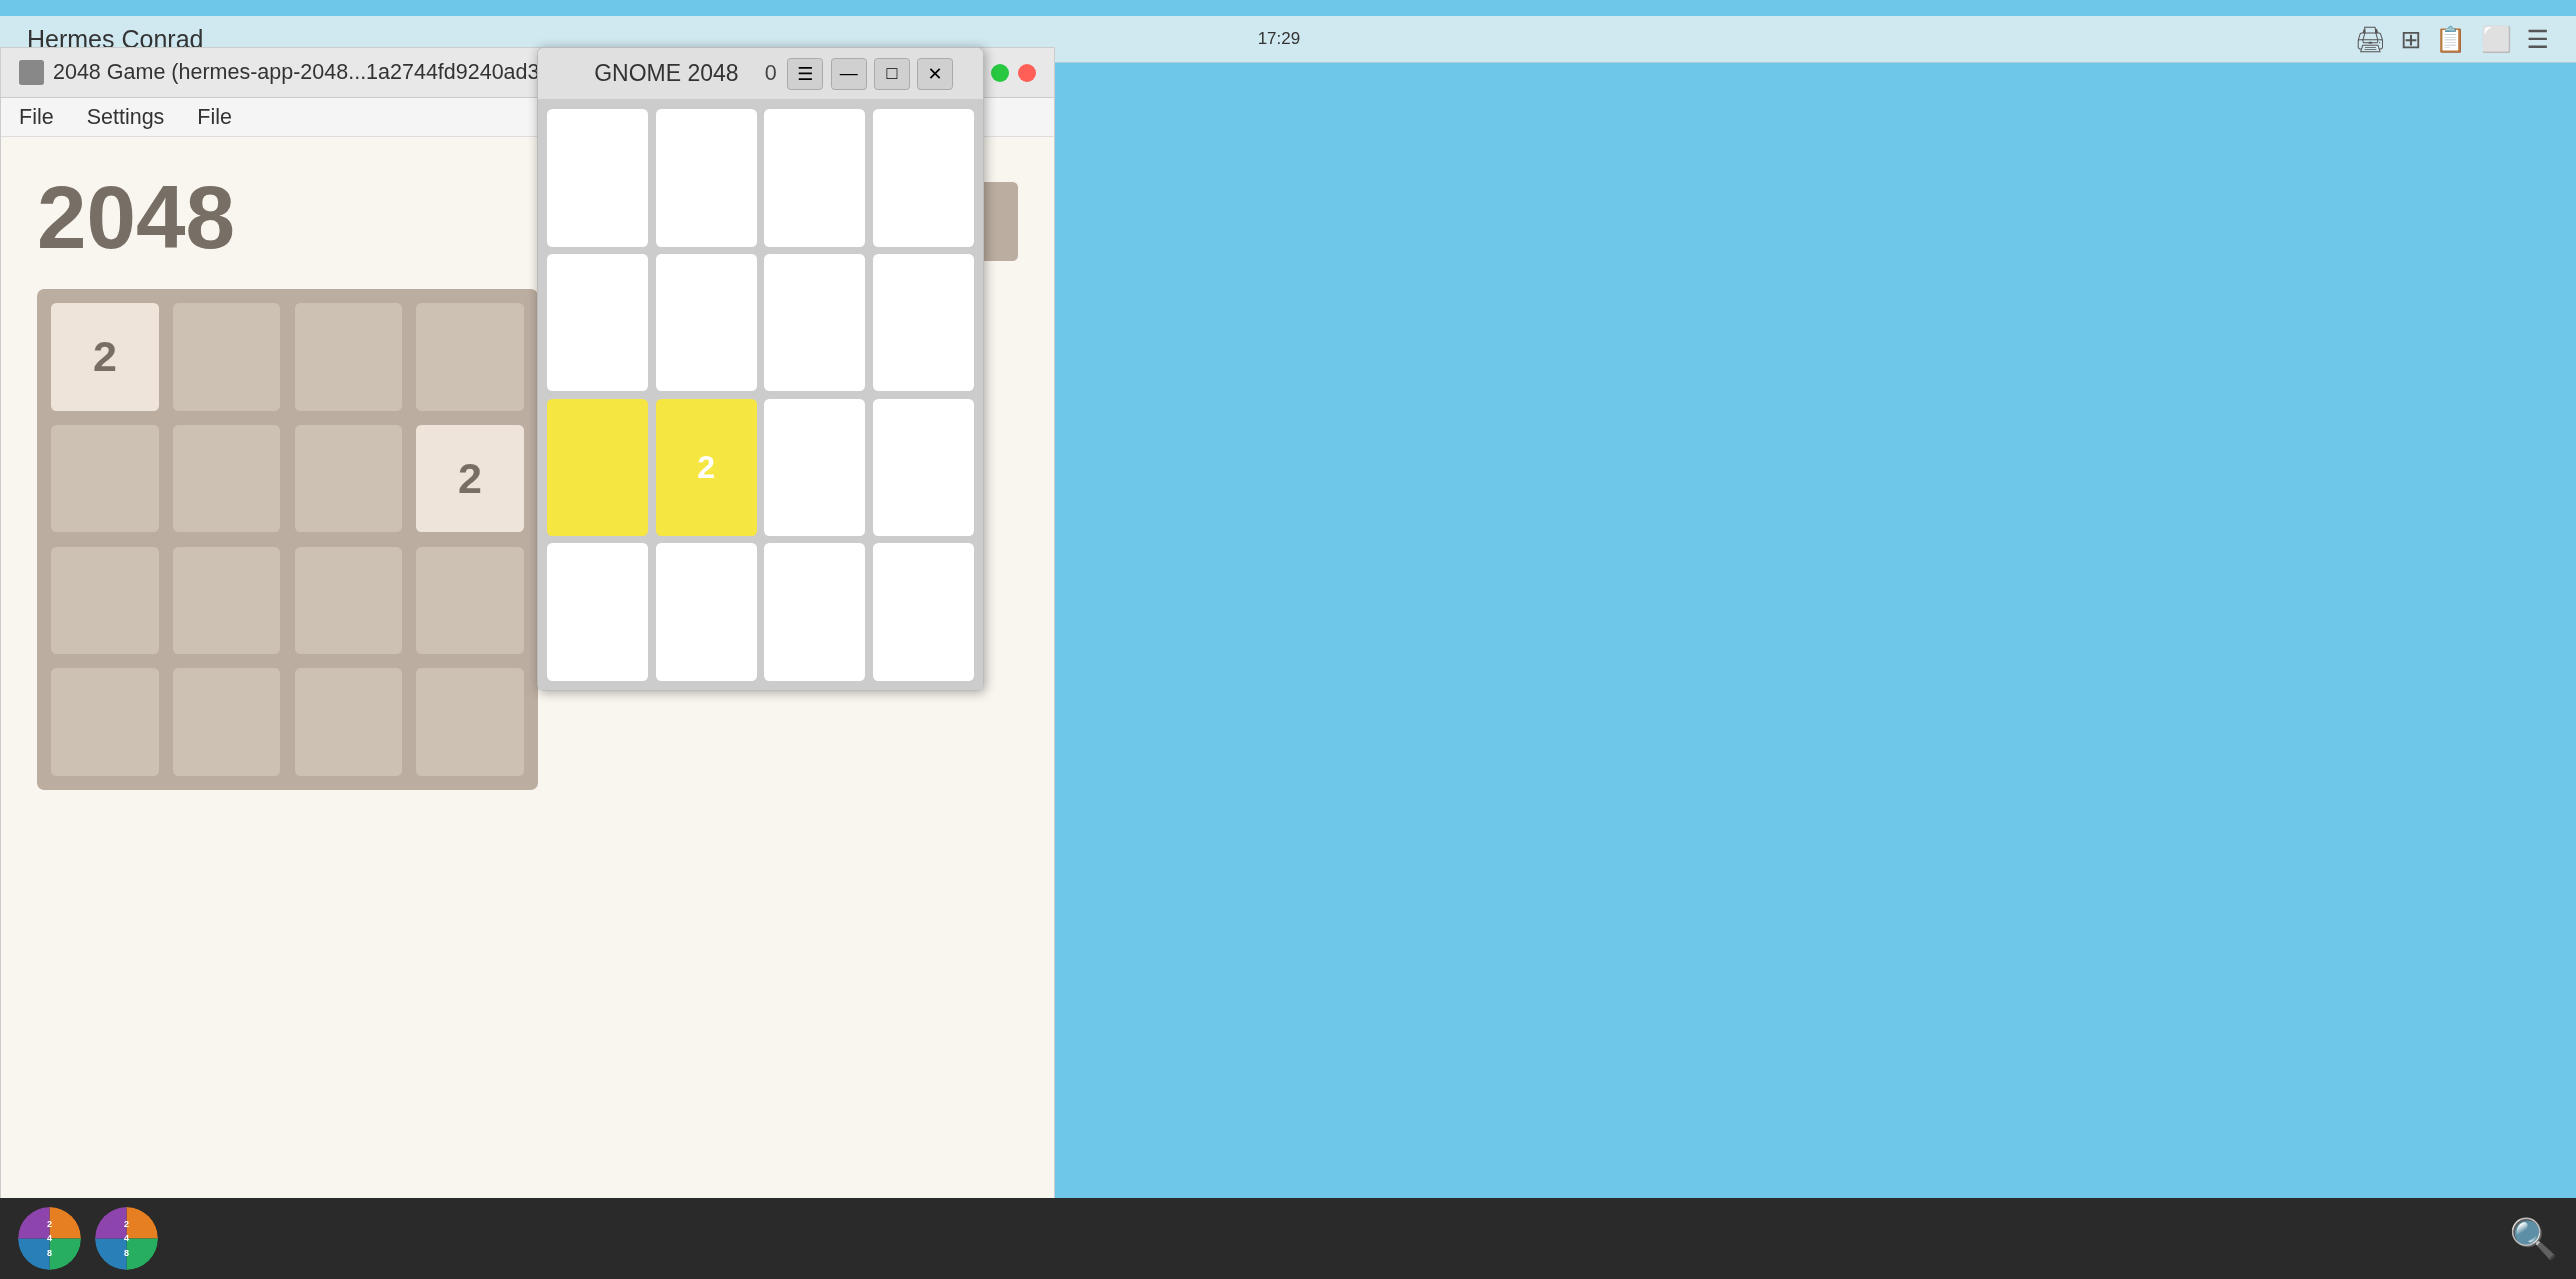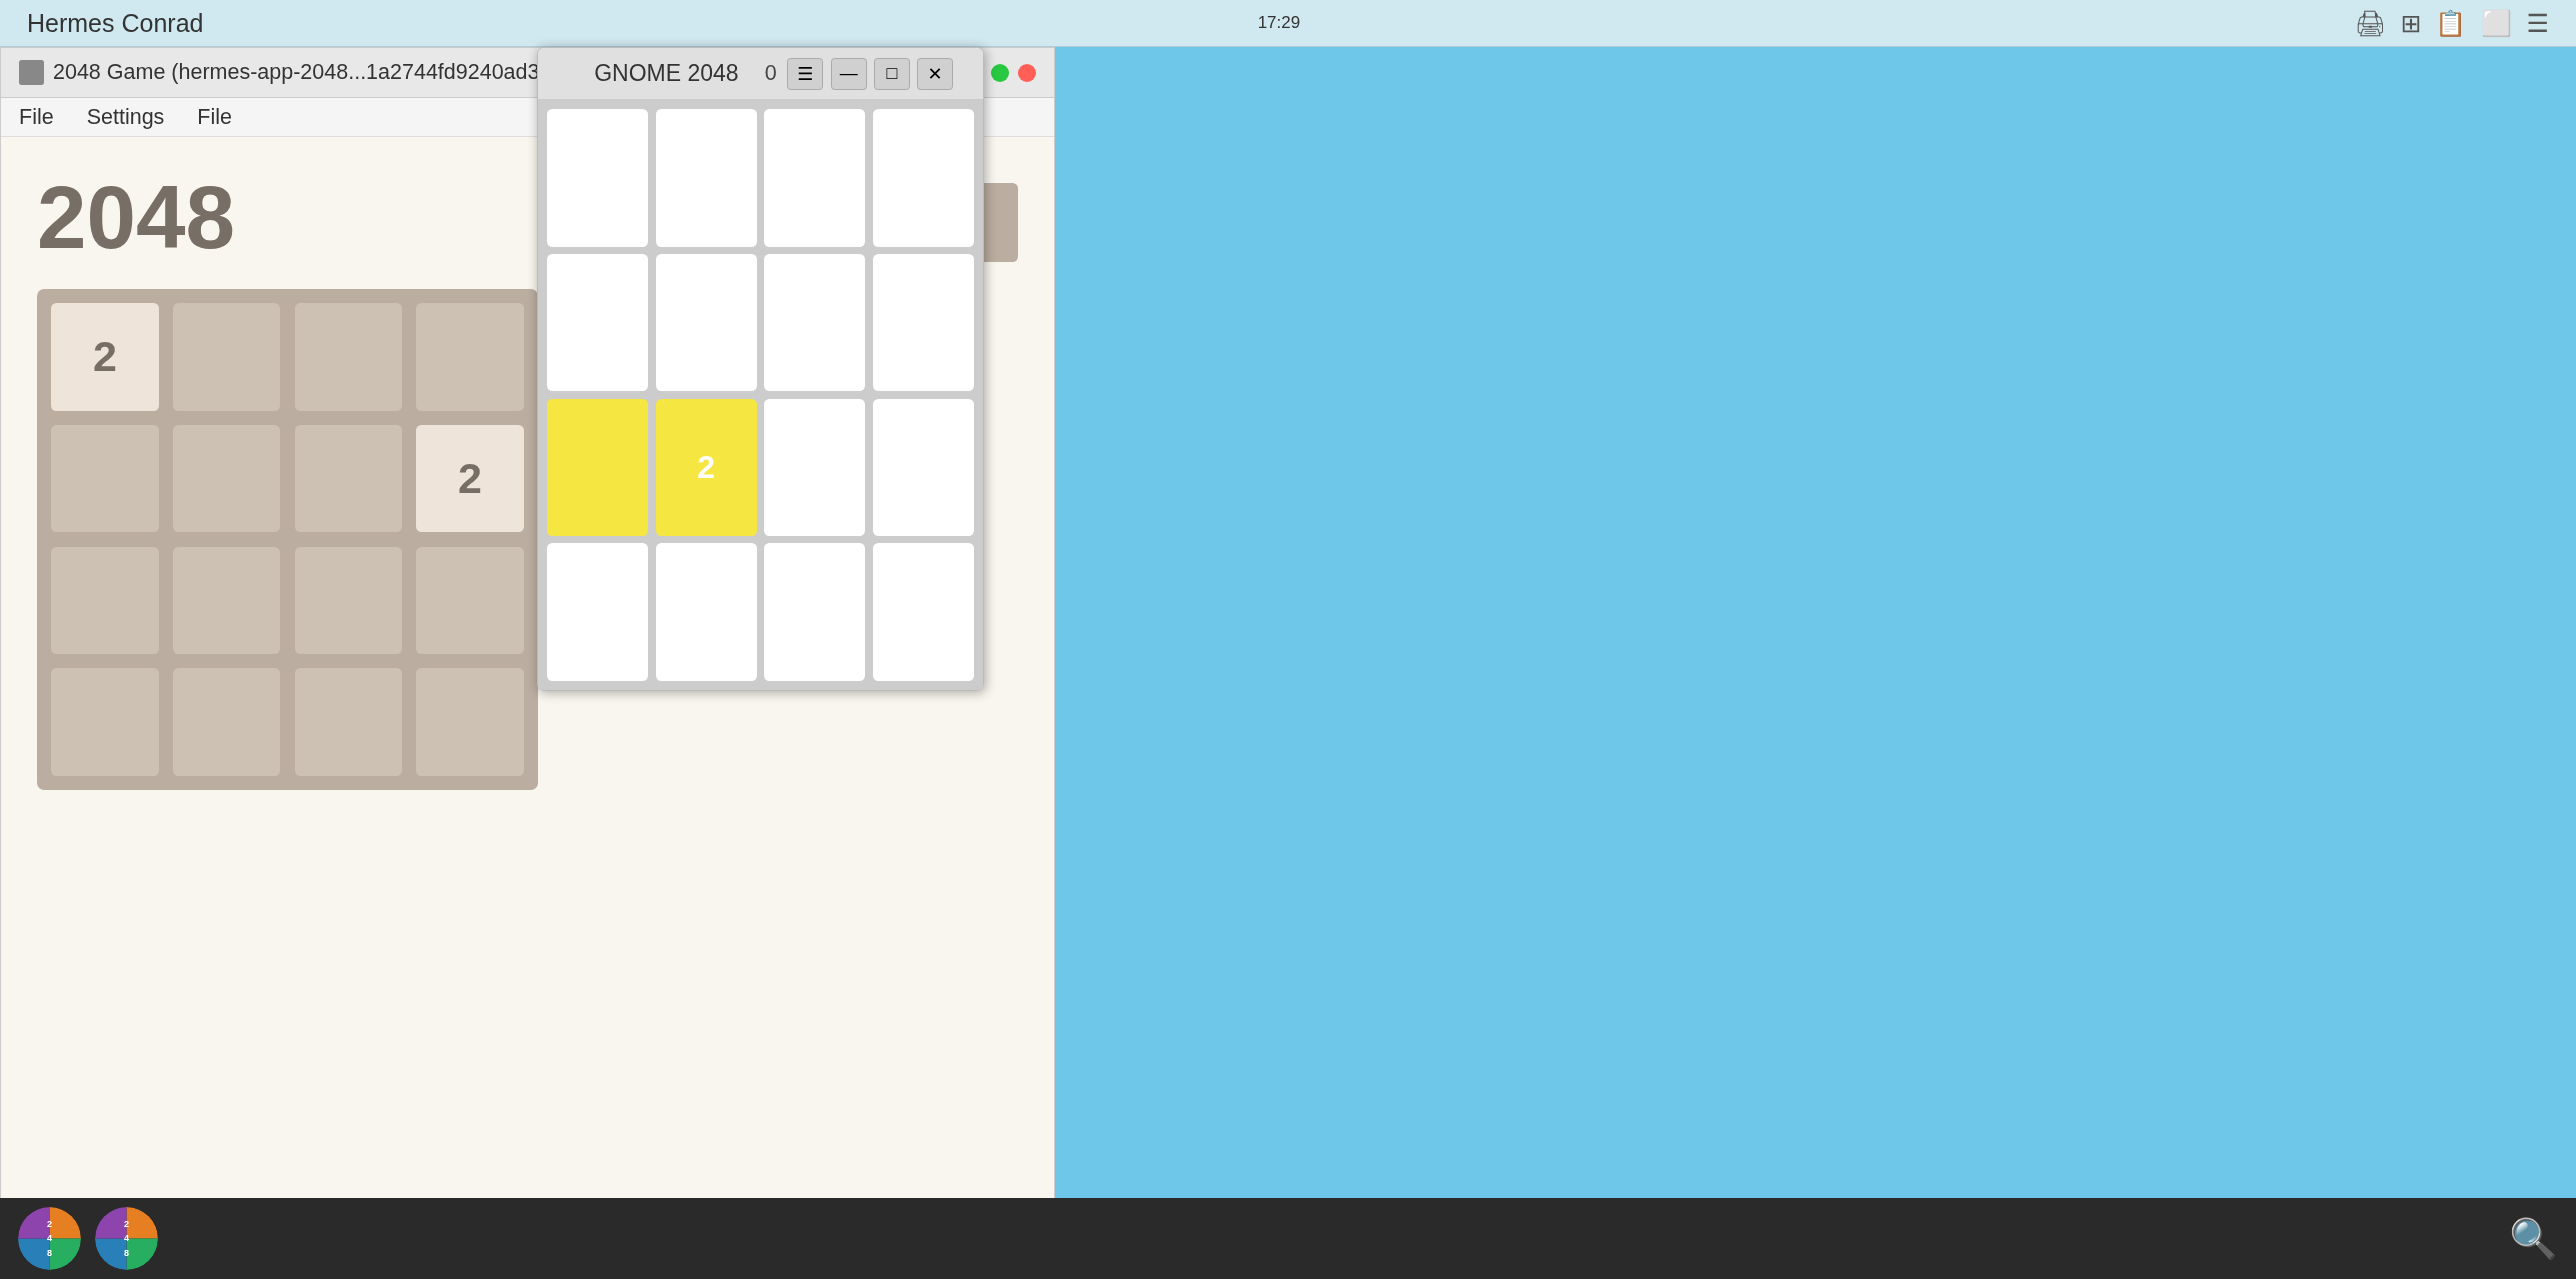--- a/index.html
+++ b/index.html
@@ -8,21 +8,21 @@
       height: 1279px;
       background: #6ec6e8;
       font-family: Arial, sans-serif;
       overflow: hidden;
       position: relative;
     }
 
     
     .top-bar {
       position: absolute;
-      top: 0; left: 0; right: 0;
+      top: 16px; left: 0; right: 0;
       height: 47px;
       background: #d0e8f0;
       display: flex;
       align-items: center;
       justify-content: space-between;
       padding: 18px 27px;
       border-bottom: 0.9px solid #b0ccd8;
     }
     .top-bar-left {
       font-size: 25px;
@@ -106,21 +106,21 @@
     
     .game-area {
       flex: 1;
       background: #f9f6ef;
       padding: 36px 36px;
       display: flex;
       flex-direction: column;
     }
     .game-header {
       display: flex;
-      align-items: flex-end;
+      align-items: flex-start;
       justify-content: space-between;
       margin-bottom: 27px;
     }
     .game-title {
       font-size: 89px;
       font-weight: bold;
       color: #776e65;
       line-height: 1;
     }
     .score-boxes {

